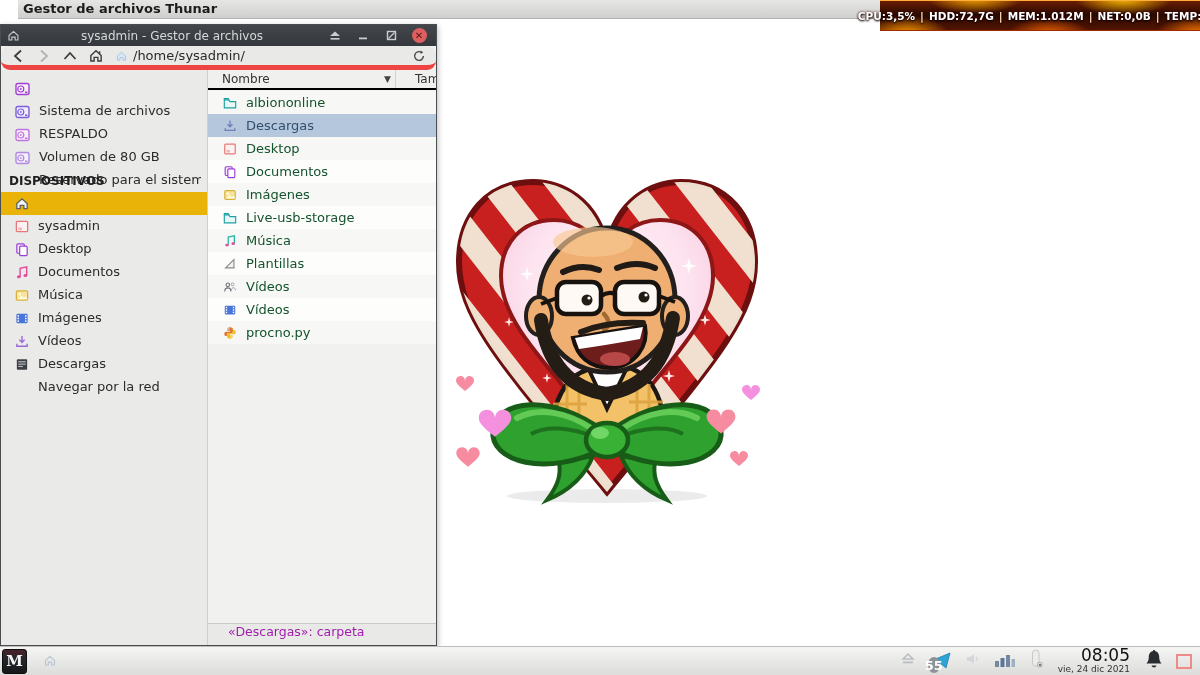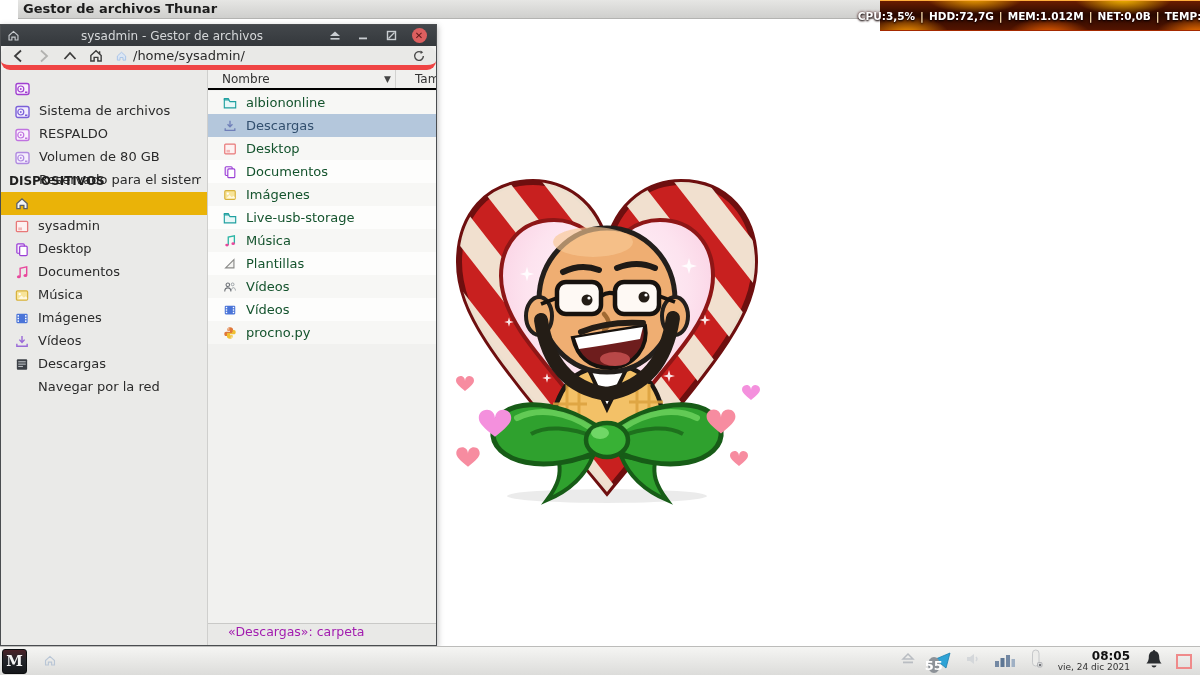--- a/index.html
+++ b/index.html
@@ -113,21 +113,21 @@
   .menu-btn {
     width:25px; height:25px; border-radius:3px; position:relative;
     background:linear-gradient(#4a2026 0%, #23252a 45%, #15171a 100%);
     color:#f4f4f4; font-family:"DejaVu Serif", serif; font-weight:bold; font-size:15px;
     display:flex; align-items:center; justify-content:center;
     border:1px solid #0c0d0f;
   }
   .win-list { display:flex; align-items:center; margin-left:16px; }
   .tray { margin-left:auto; display:flex; align-items:center; gap:13px; }
   .clock { text-align:right; line-height:1.05; margin:0 2px; }
-  .clock .time { font-size:12px; font-weight:bold; color:#111; }
+  .clock .time { font-size:17px; font-weight:normal; color:#111; }
   .clock .date { font-size:9px; color:#333; }
   .red-square { width:16px; height:15px; border:2px solid #ef8a8a; background:transparent; }
   .tg-wrap { position:relative; width:22px; height:20px; }
   .tg-badge {
     position:absolute; left:-2px; bottom:-2px; width:12px; height:16px; border-radius:50%;
     background:#8d9298; color:#fff; font-size:13px; font-weight:bold;
     display:flex; align-items:center; justify-content:center;
   }
 </style>
 </head>

